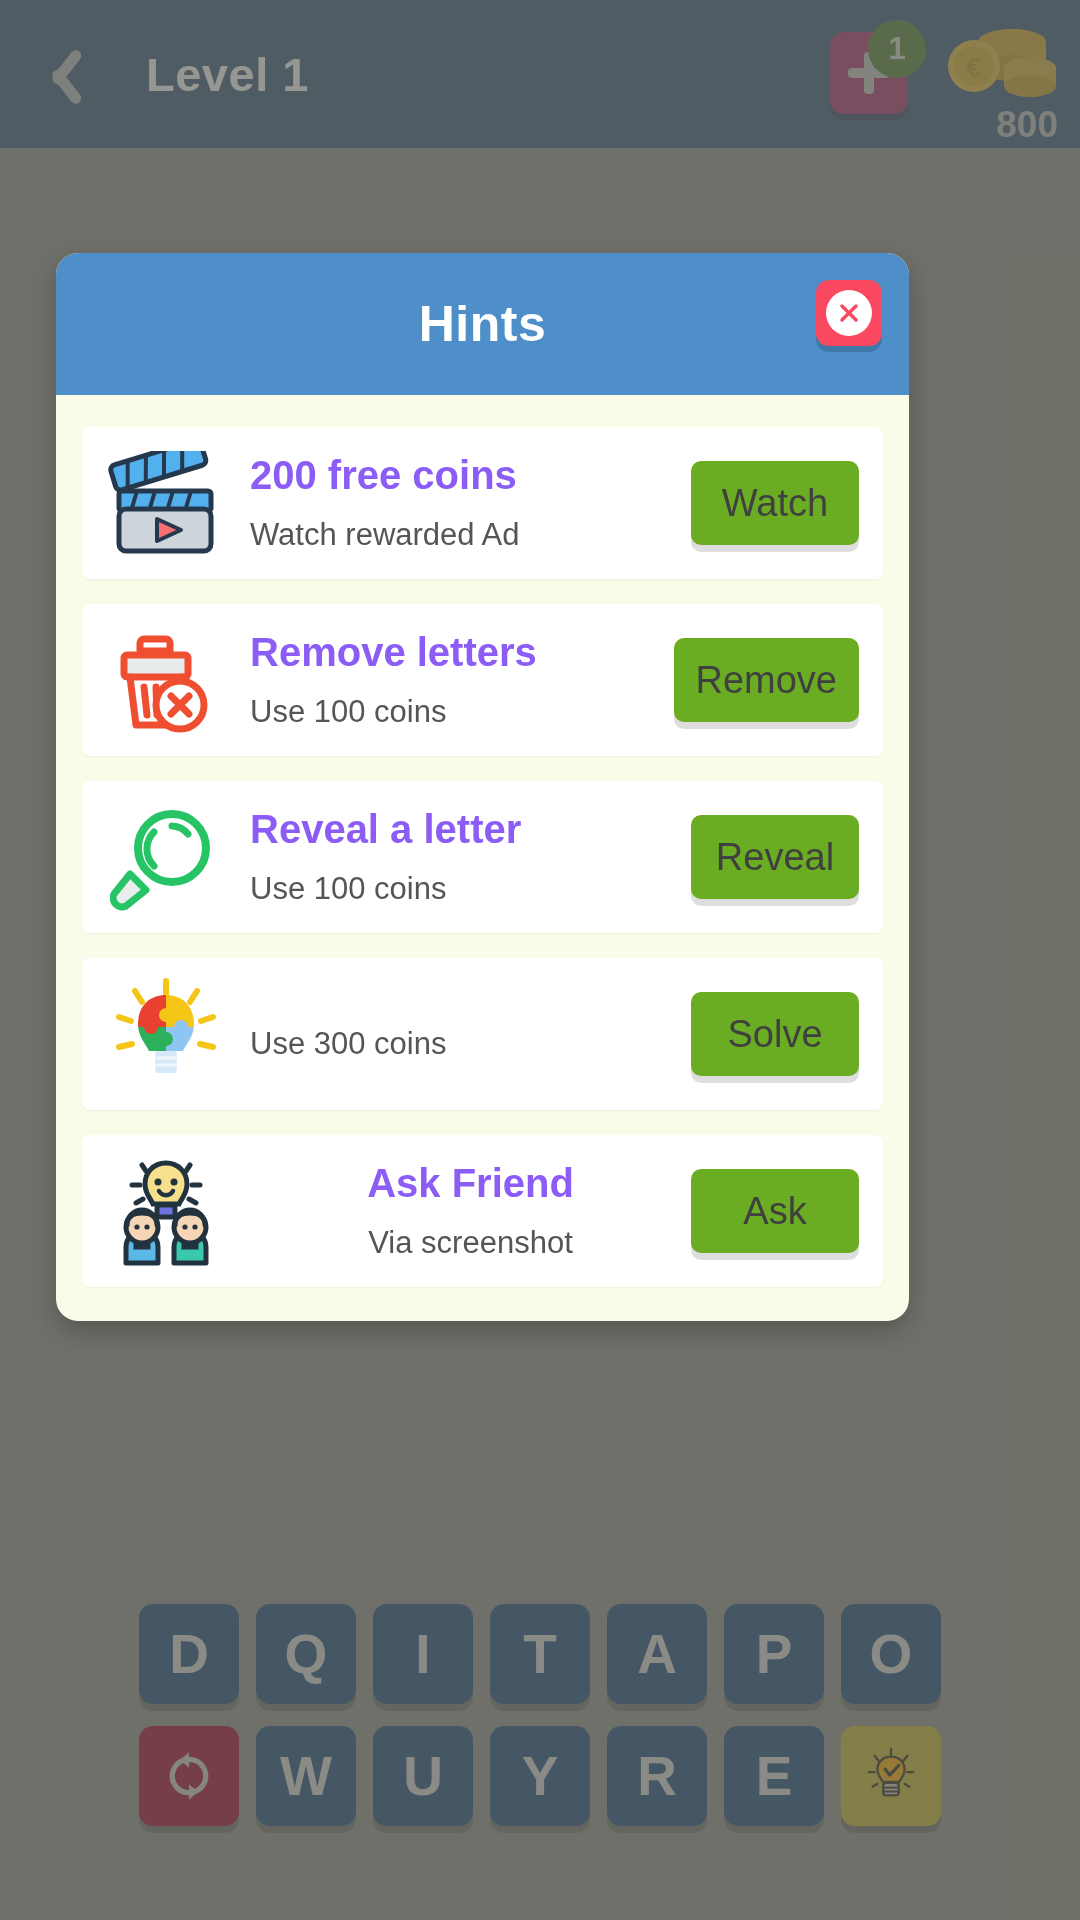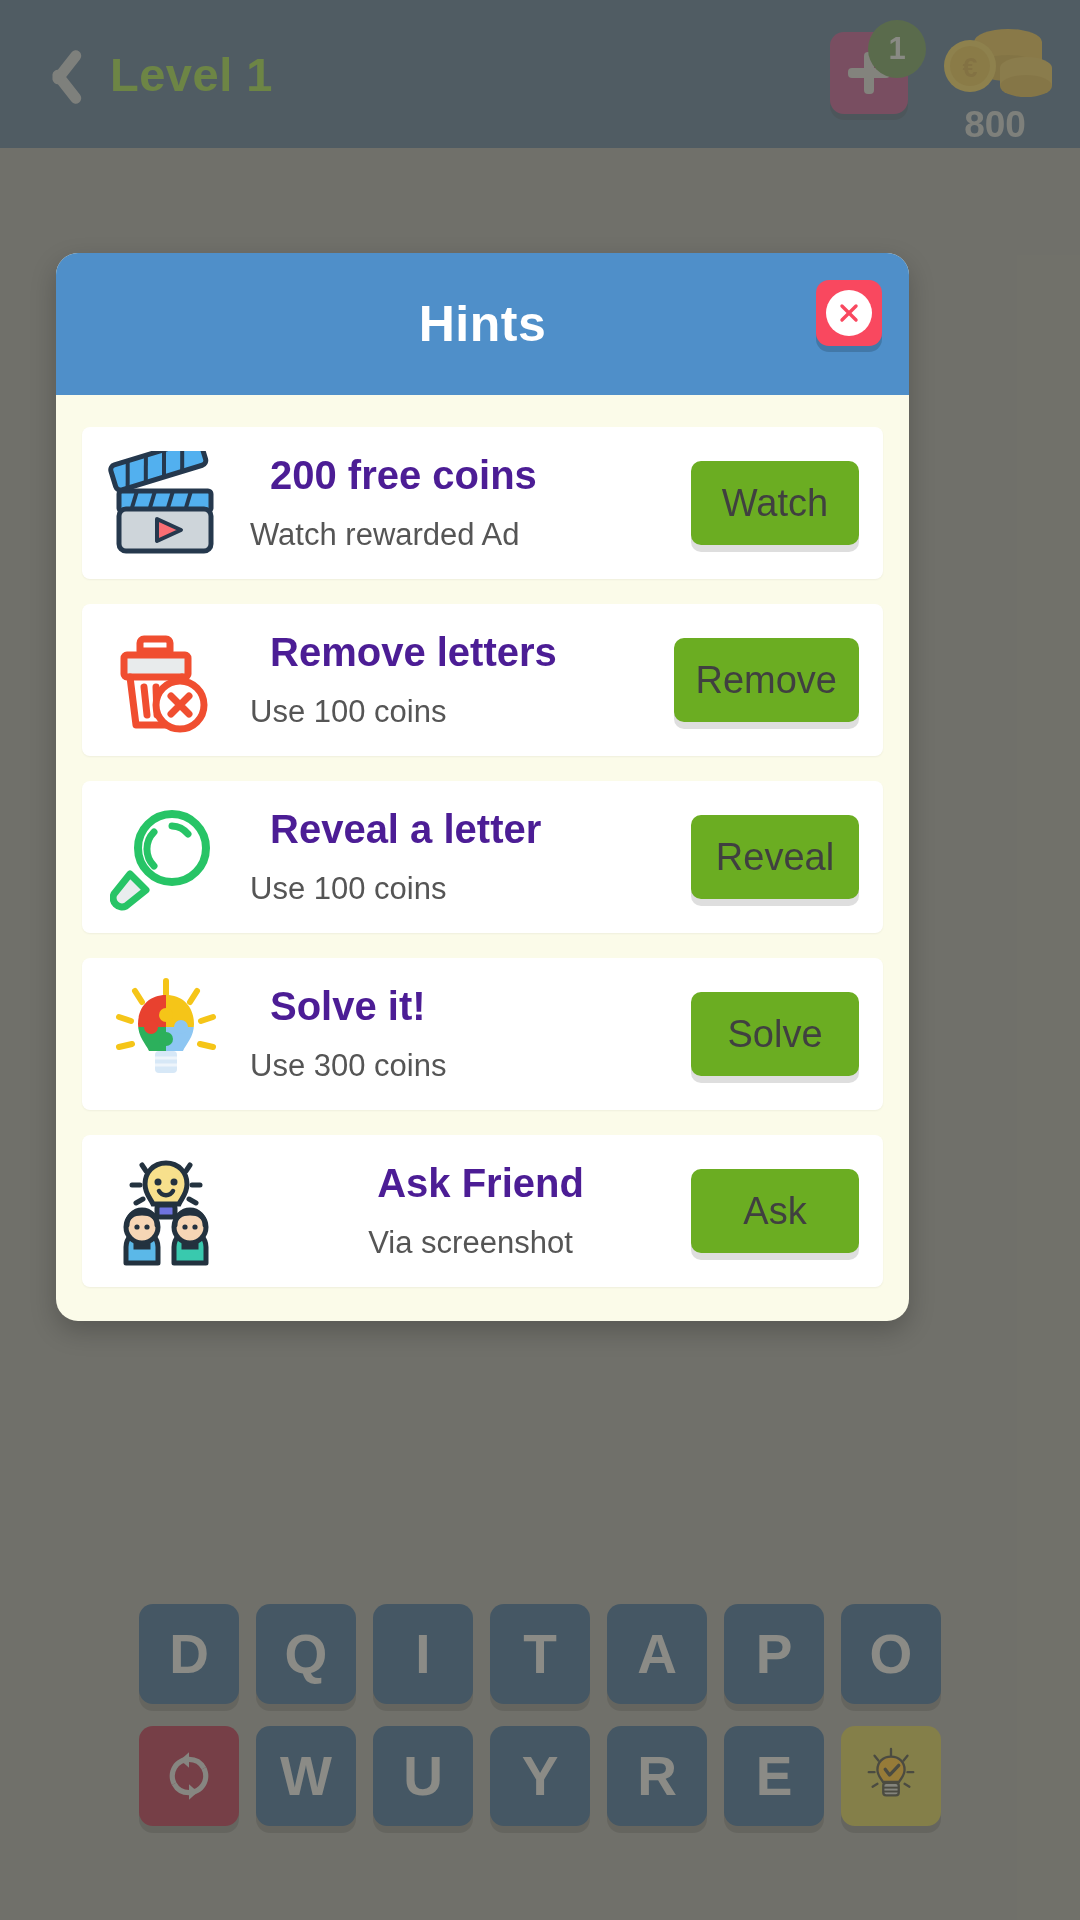--- a/index.html
+++ b/index.html
@@ -28,22 +28,22 @@
   }
   .back-chev { width:40px; height:66px; position:relative; }
   .back-chev::before, .back-chev::after{
     content:""; position:absolute; left:14px; width:11px; height:40px;
     background:#b9bdbd; border-radius:6px;
   }
   .back-chev::before { top:2px; transform:rotate(38deg); transform-origin:50% 100%; }
   .back-chev::after  { top:30px; transform:rotate(-38deg); transform-origin:50% 0%; }
 
   .level-title {
-    font-size:47px; font-weight:bold; color:#84cc16;
-    letter-spacing:0.5px; 
+    font-size:47px; font-weight:bold; color:#ffffff;
+    letter-spacing:0.5px; margin-left:36px;
   }
 
   .hdr-right {
     position:absolute; right:22px; top:0; height:148px;
     display:flex; align-items:flex-start; gap:10px; padding-top:16px;
   }
   .plus-wrap { position:relative; width:92px; }
   .plus-btn {
     width:78px; height:82px; background:#a8266a; border-radius:14px;
     box-shadow:0 6px 0 rgba(0,0,0,0.22);
@@ -54,21 +54,21 @@
     content:""; position:absolute; background:#c5c5bf; border-radius:4px;
   }
   .plus-glyph::before { left:16px; top:0; width:10px; height:42px; }
   .plus-glyph::after  { top:16px; left:0; width:42px; height:10px; }
   .plus-badge {
     position:absolute; right:-4px; top:4px; width:58px; height:58px;
     background:#4a7e2a; border-radius:50%;
     display:flex; align-items:center; justify-content:center;
     color:#d8dcd4; font-size:31px; font-weight:bold;
   }
-  .coin-wrap { width:126px; text-align:center; padding-top:8px; }
+  .coin-wrap { width:126px; text-align:right; padding-top:8px; }
   .coin-amount { color:#b9bdbc; font-size:37px; font-weight:bold; margin-top:2px; }
 
   
   #scrim {
     position:absolute; inset:0; background:rgba(90,90,84,0.55);
   }
 
   
   .keyboard {
     position:absolute; left:0; bottom:72px; width:1080px;
@@ -113,21 +113,21 @@
     height:152px; margin-bottom:25px;
     display:flex; align-items:center; padding:0 24px 0 18px;
     box-shadow:0 1px 2px rgba(0,0,0,0.05);
   }
   .hint-row:last-child { margin-bottom:0;text-align:center; }
   .hint-icon {
     width:132px; height:118px; flex:0 0 132px;
     display:flex; align-items:center; justify-content:center;
   }
   .hint-text { flex:1 1 auto; padding-left:18px; }
-  .hint-title { font-size:40px; font-weight:bold; color:#4c1d95; line-height:1.12;margin-left:20px; }
+  .hint-title { font-size:40px; font-weight:bold; color:#8b5cf6; line-height:1.12; }
   .hint-sub   { font-size:31px; color:#555555; margin-top:19px; }
   .hint-btn {
     flex:0 0 auto; min-width:168px; height:84px; padding:0 22px;
     background:#6bad22; border-radius:10px;
     box-shadow:0 7px 0 rgba(0,0,0,0.13);
     display:flex; align-items:center; justify-content:center;
     color:#404040; font-size:38px; font-weight:normal; white-space:nowrap;
   }
 </style>
 </head>
@@ -323,21 +323,20 @@
             <circle cx="59" cy="62" r="7" fill="#2cb05c"></circle>
             <circle cx="44" cy="50" r="7" fill="#e8412f"></circle>
             <circle cx="74" cy="50" r="7" fill="#8dc6f2"></circle>
           </g>
           <rect x="48" y="74" width="22" height="22" rx="4" fill="#d7e8f7"></rect>
           <line x1="48" y1="81" x2="70" y2="81" stroke="#eef5fb" stroke-width="3"></line>
           <line x1="48" y1="88" x2="70" y2="88" stroke="#eef5fb" stroke-width="3"></line>
         </svg>
       </div>
       <div class="hint-text">
-        <div class="hint-title">Solve it!</div>
         <div class="hint-sub">Use 300 coins</div>
       </div>
       <div class="hint-btn">Solve</div>
     </div>
 
     <div class="hint-row">
       <div class="hint-icon">
         <svg width="120" height="112" viewBox="0 0 120 112">
           <g stroke="#23323f" stroke-width="5" stroke-linecap="round">
             <line x1="36" y1="10" x2="40" y2="16"></line>

